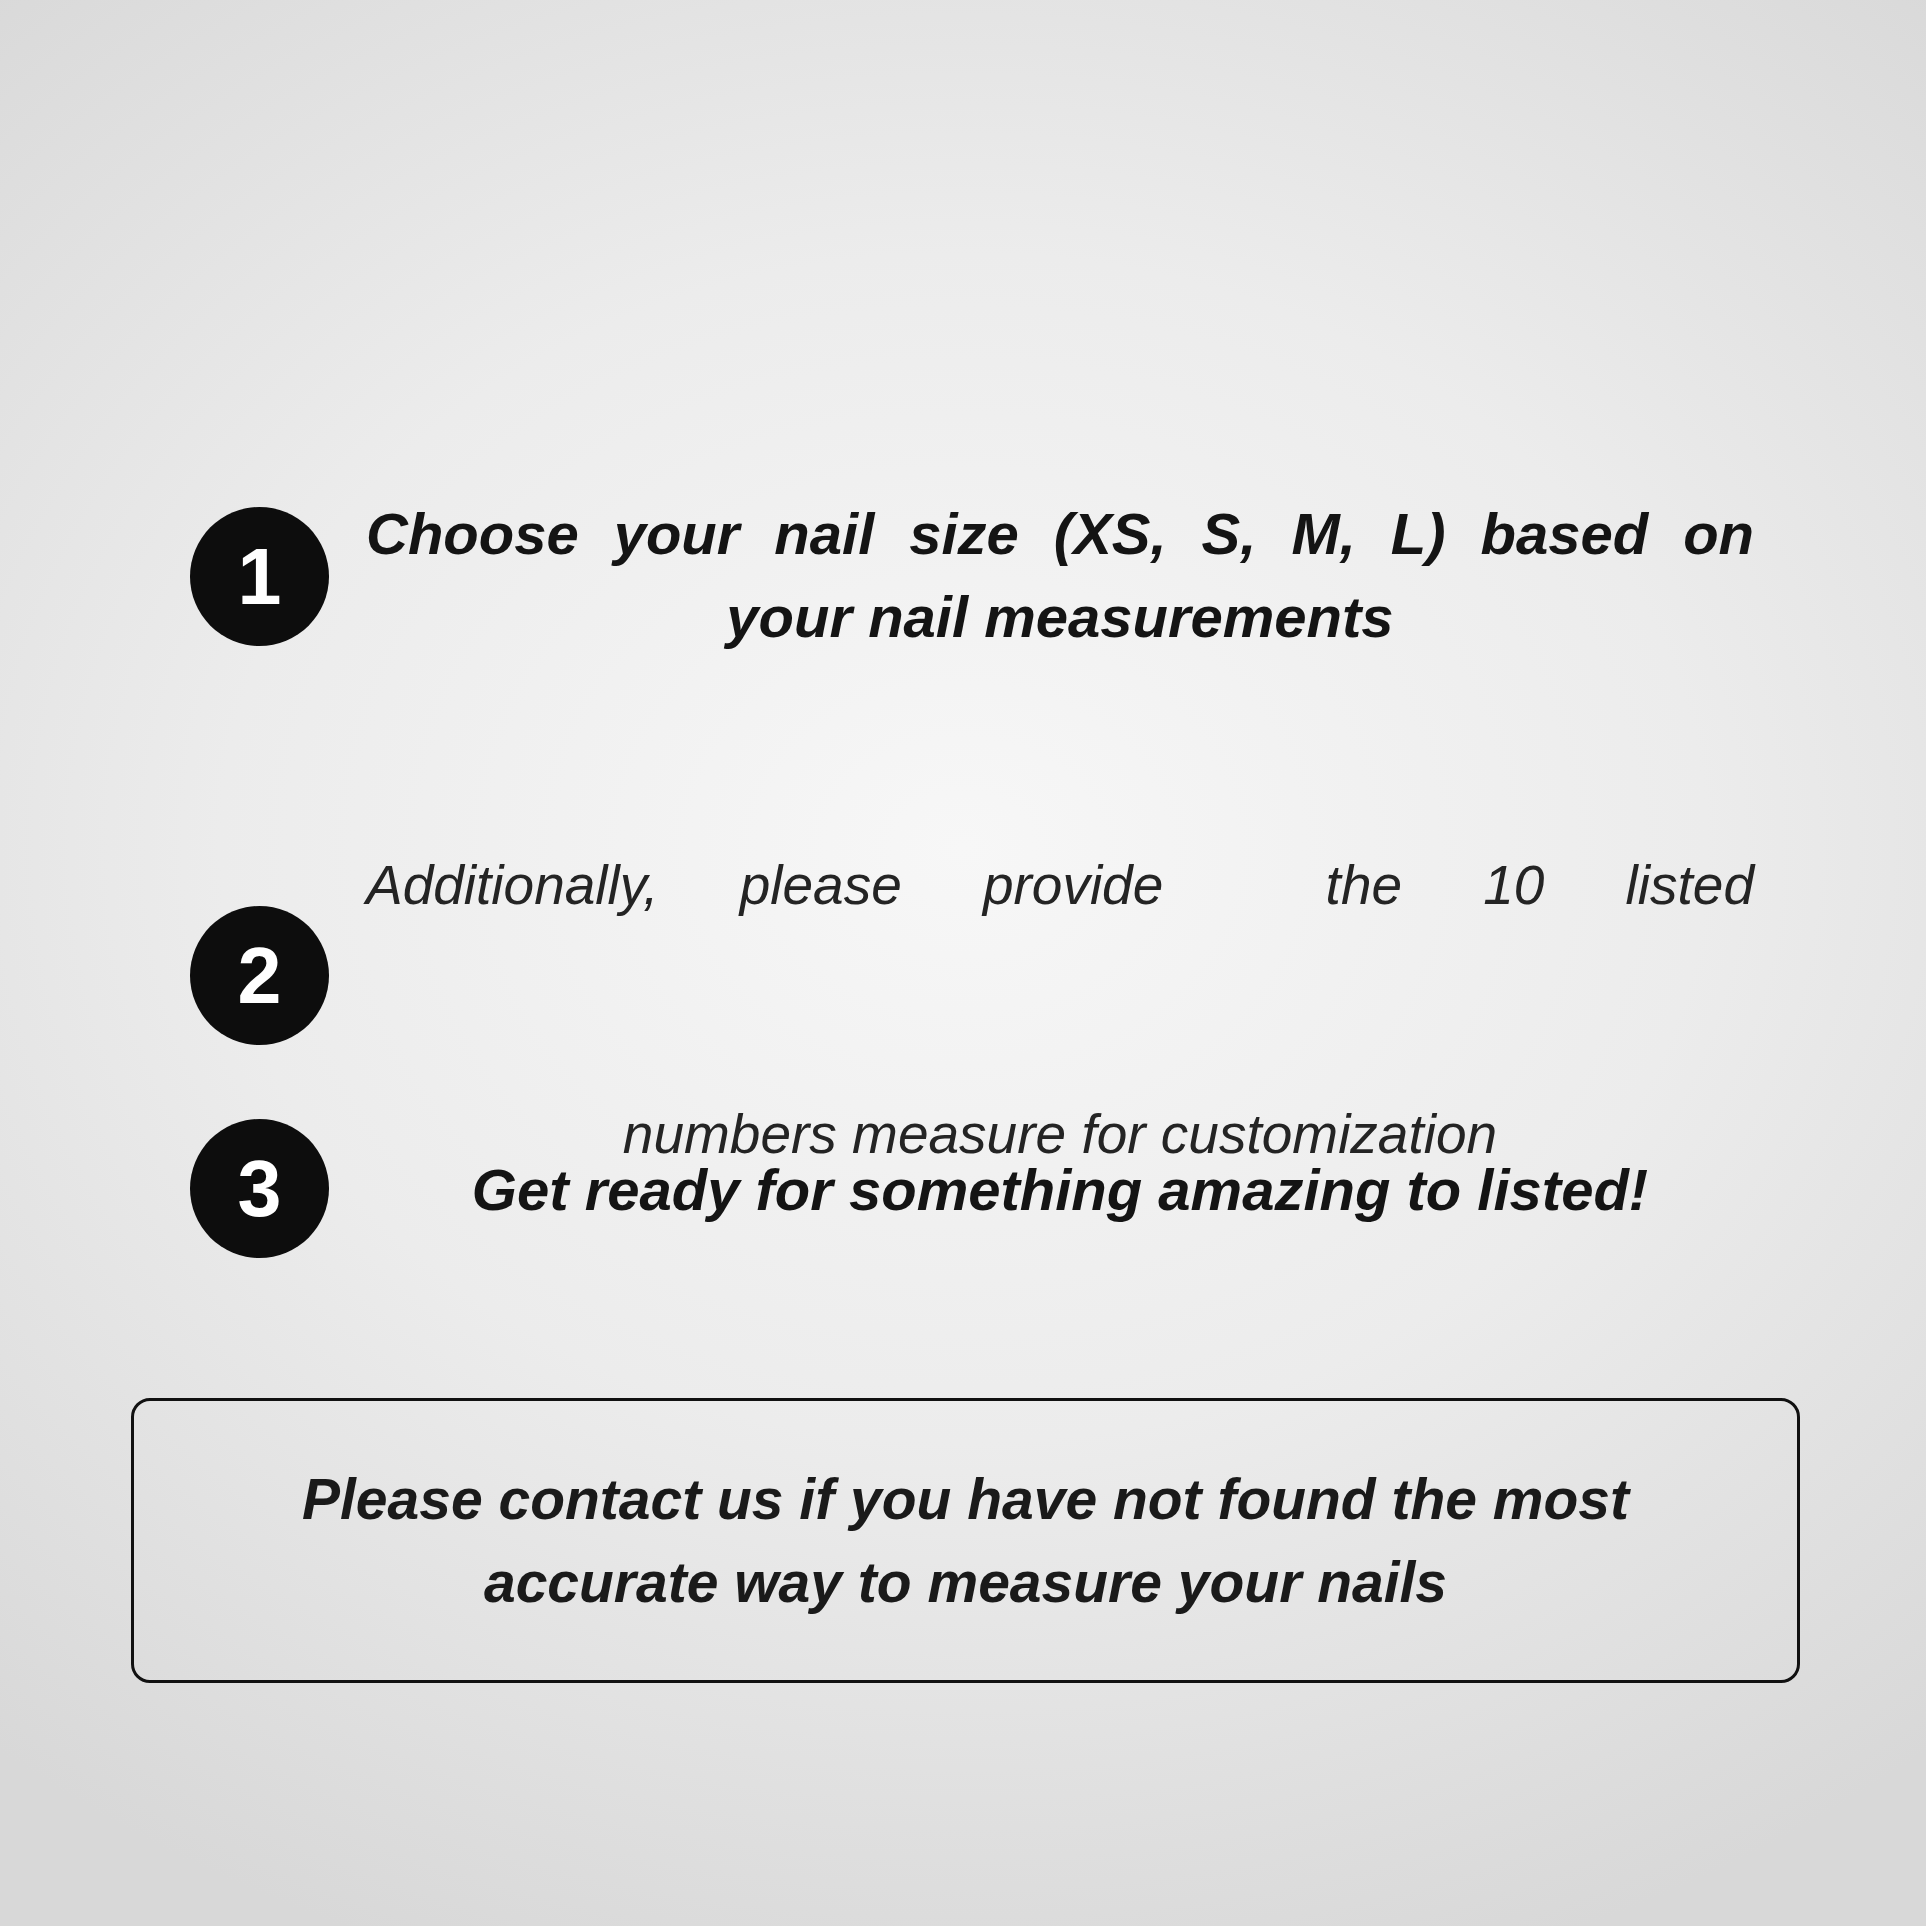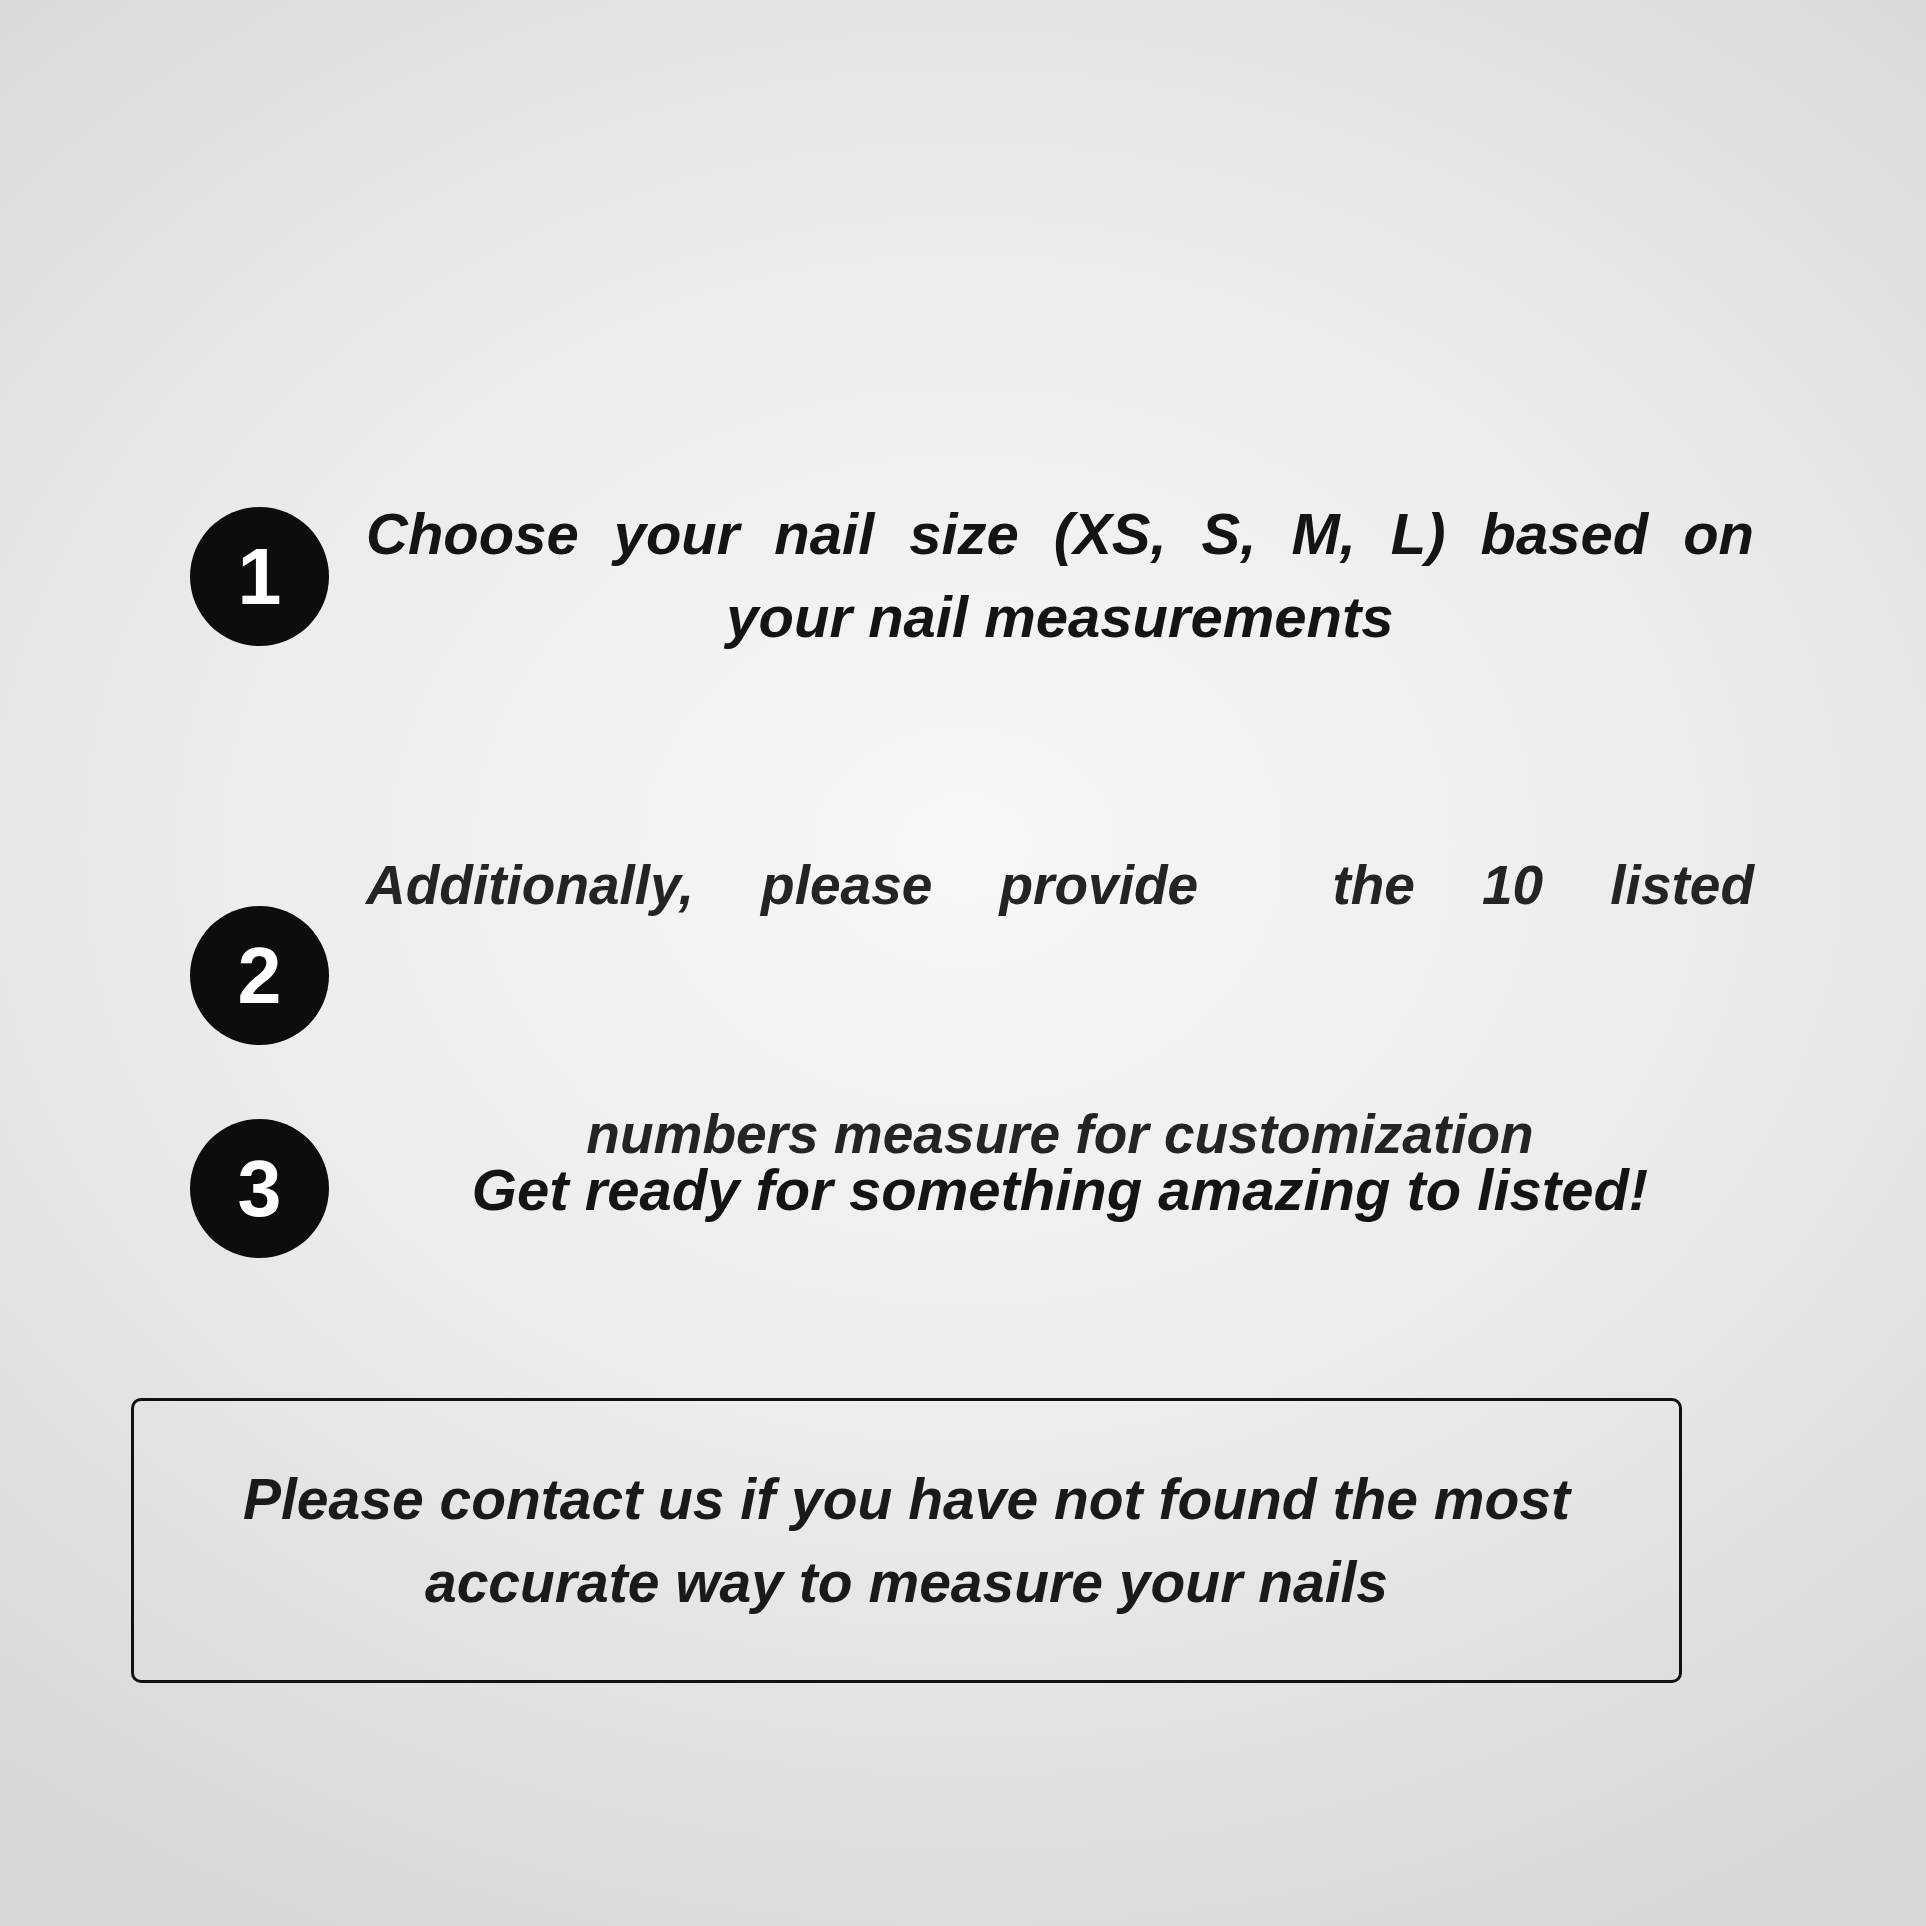--- a/index.html
+++ b/index.html
@@ -46,33 +46,33 @@
   }
   .step1-title{top:492px;}
   .step2-title{top:937px;line-height:79px;}
   .step3-title{top:1150px;line-height:79px;}
   .line-justify{display:block;text-align:justify;text-align-last:justify;}
   .line-plain{display:block;text-align:center;}
   .note{
     position:absolute;
     left:366px;top:678px;width:1388px;
     font-style:italic;
-    font-weight:bold;
+    font-weight:normal;
     font-size:55px;
     line-height:83px;
     color:#242424;
     white-space:pre-wrap;
   }
   .contact-box{
     position:absolute;
     left:131px;top:1398px;
-    width:1551px;height:285px;
+    width:1669px;height:285px;
     box-sizing:border-box;
     border:3px solid #111111;
-    border-radius:10px;
+    border-radius:19px;
     display:flex;flex-direction:column;justify-content:center;
     text-align:center;
     font-size:57px;
     font-weight:bold;
     font-style:italic;
     line-height:83px;
     color:#1a1a1a;
     background:transparent;
   }
   .contact-line{display:block;}

